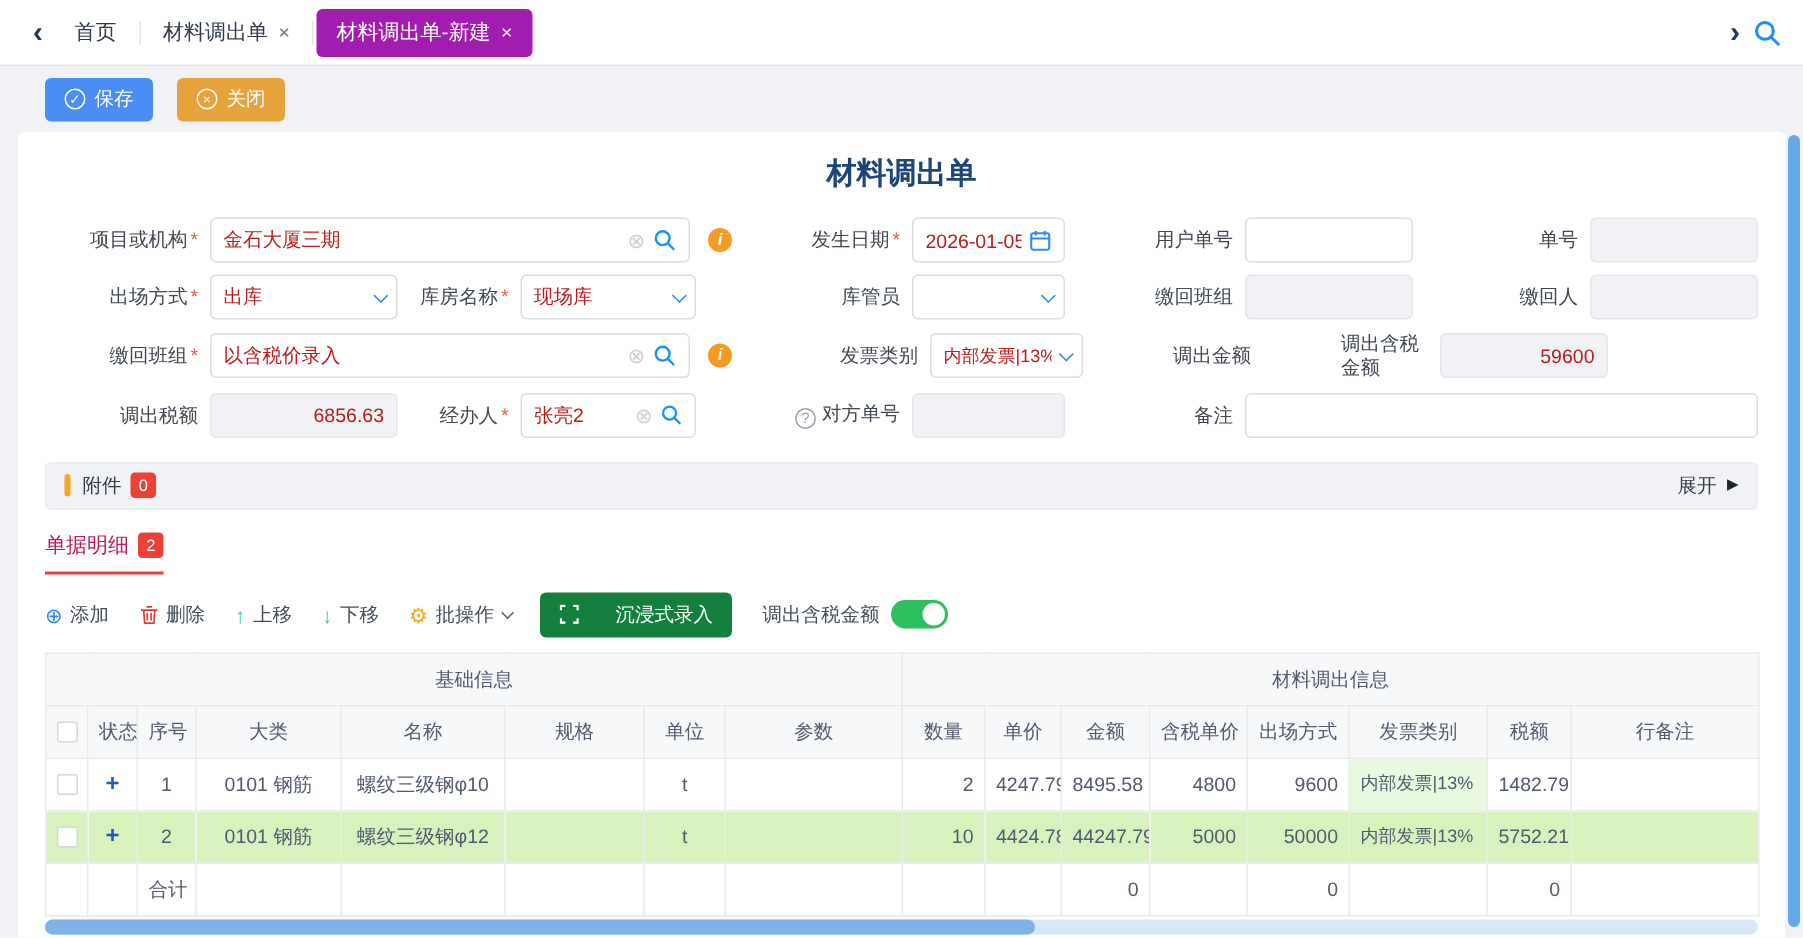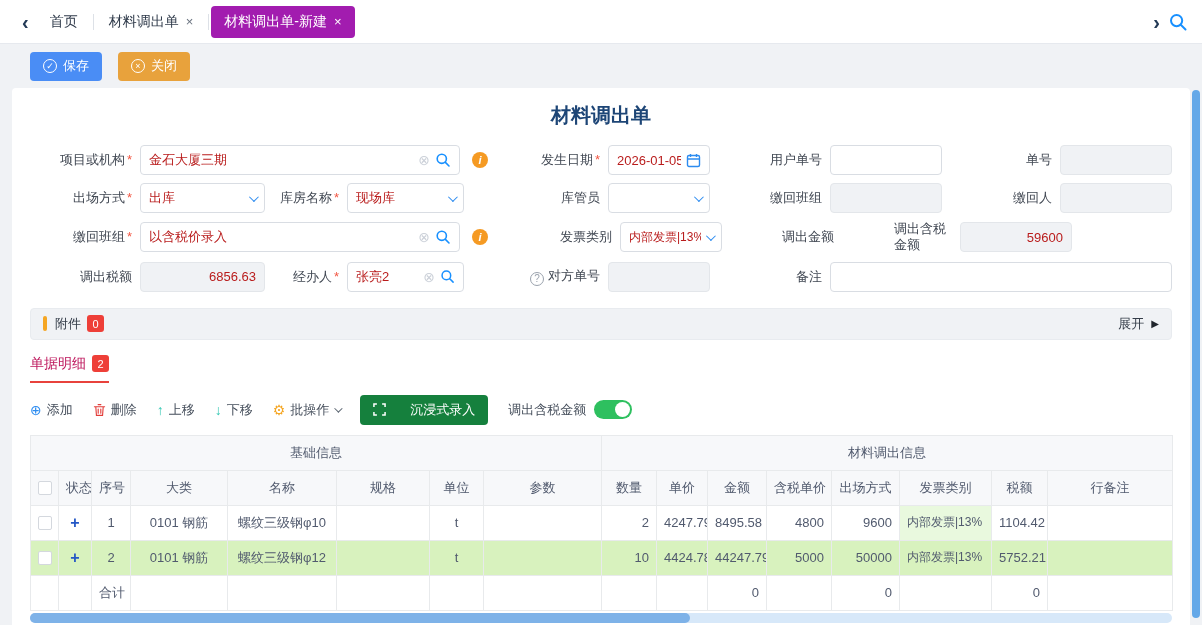--- a/index.html
+++ b/index.html
@@ -338,21 +338,21 @@
       <td class="l">螺纹三级钢φ10</td>
       <td></td>
       <td>t</td>
       <td></td>
       <td class="r">2</td>
       <td class="r">4247.79</td>
       <td class="r">8495.58</td>
       <td class="r">4800</td>
       <td class="r">9600</td>
       <td class="inv" style="font-size:12px">内部发票|13%</td>
-      <td class="r">1104.42</td>
+      <td class="r">1482.79</td>
       <td></td>
     </tr>
     <tr class="sel">
       <td><span class="cb"></span></td>
       <td><span class="plus">+</span></td>
       <td>2</td>
       <td>0101 钢筋</td>
       <td class="l">螺纹三级钢φ12</td>
       <td></td>
       <td>t</td>

